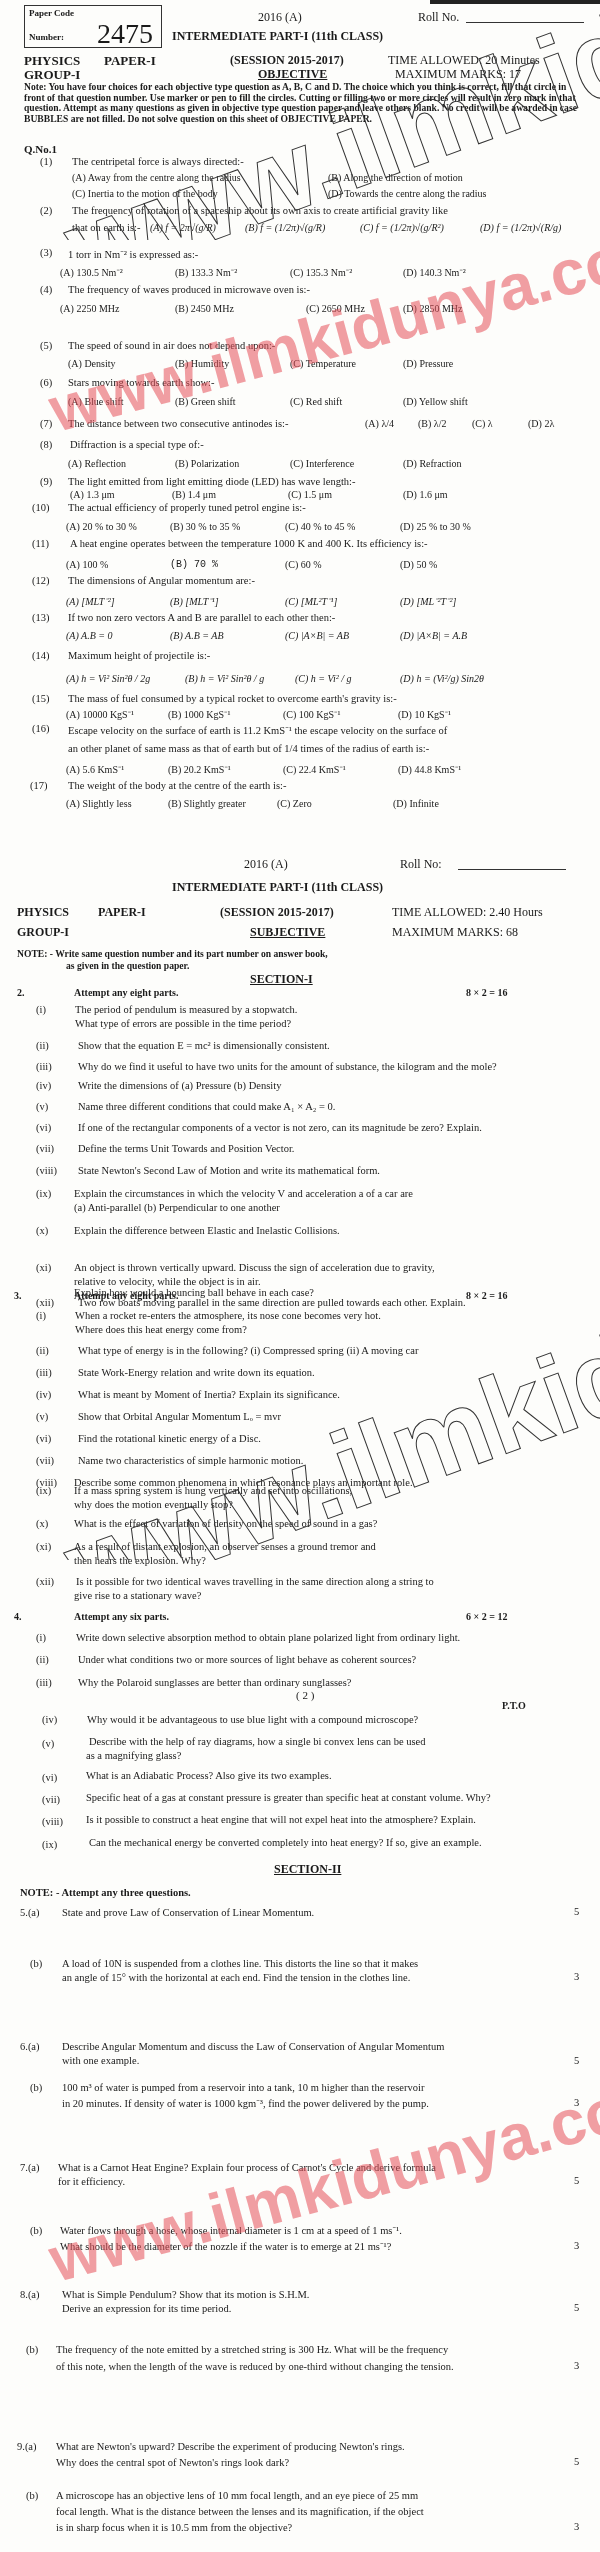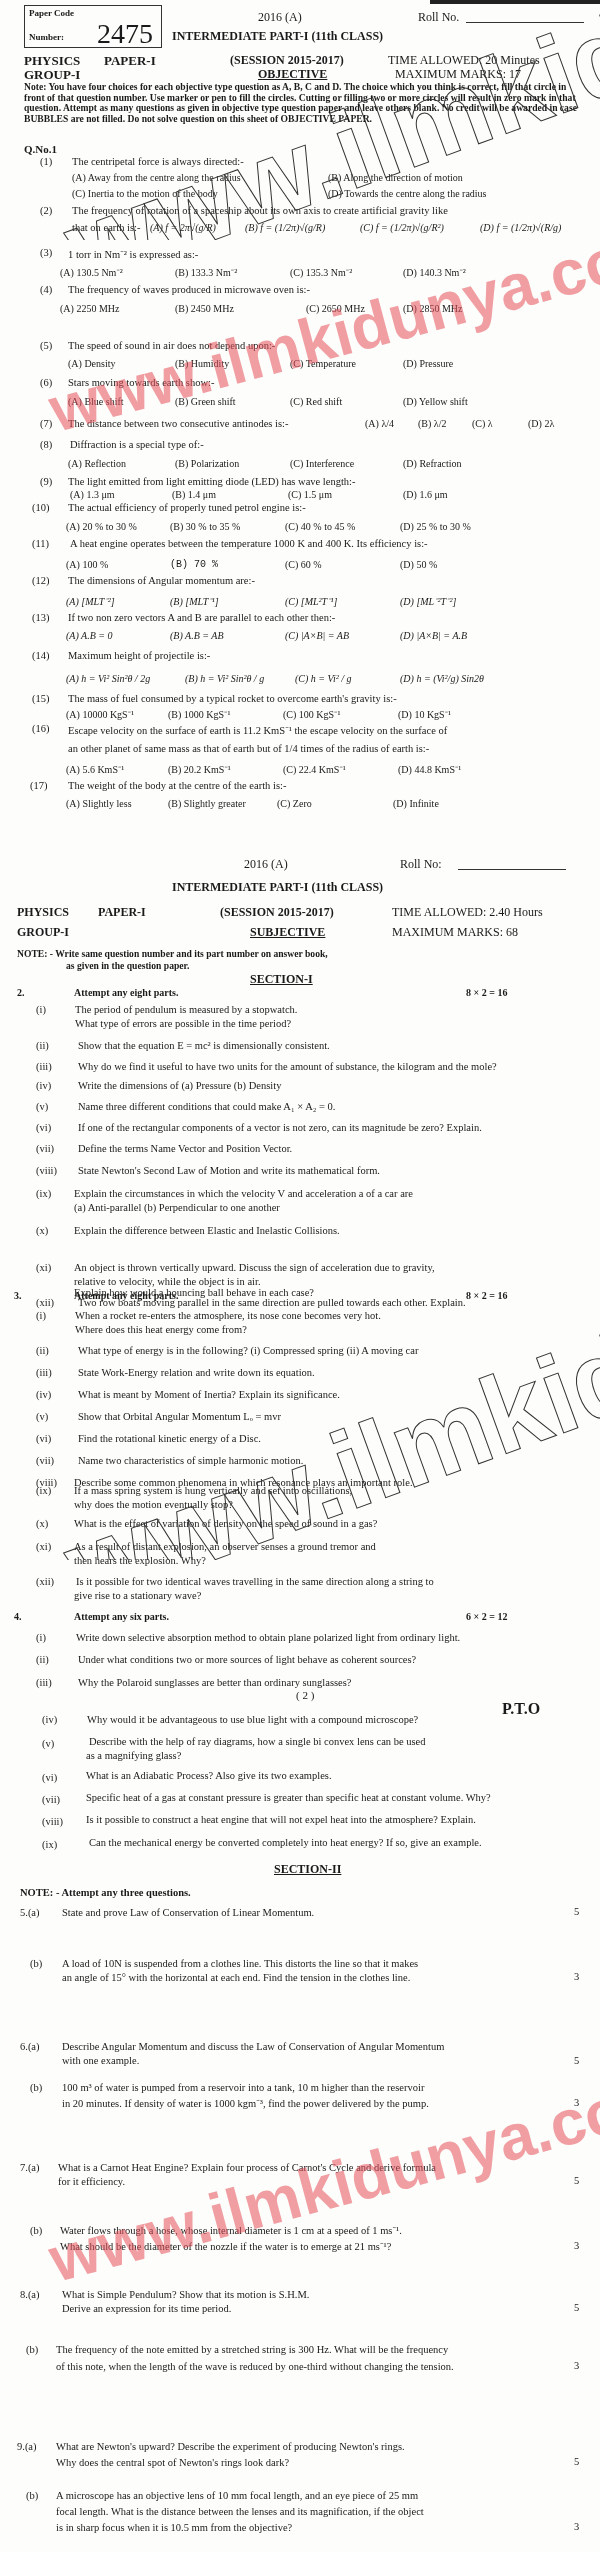--- a/index.html
+++ b/index.html
@@ -253,21 +253,21 @@
     <div>
         <span class="sq" style="left:36px;top:1100px;">(v)</span>
         <span class="sq" style="left:78px;top:1100px;">Name three different conditions that could make A₁ × A₂ = 0.</span>
       </div>
     <div>
         <span class="sq" style="left:36px;top:1121px;">(vi)</span>
         <span class="sq" style="left:78px;top:1121px;">If one of the rectangular components of a vector is not zero, can its magnitude be zero? Explain.</span>
       </div>
     <div>
         <span class="sq" style="left:36px;top:1142px;">(vii)</span>
-        <span class="sq" style="left:78px;top:1142px;">Define the terms Name Vector and Position Vector.</span>
+        <span class="sq" style="left:78px;top:1142px;">Define the terms Unit Towards and Position Vector.</span>
       </div>
     <div>
         <span class="sq" style="left:36px;top:1164px;">(viii)</span>
         <span class="sq" style="left:78px;top:1164px;">State Newton's Second Law of Motion and write its mathematical form.</span>
       </div>
     <div>
         <span class="sq" style="left:36px;top:1187px;">(ix)</span>
         <span class="sq" style="left:74px;top:1187px;">Explain the circumstances in which the velocity V and acceleration a of a car are</span>
         <span class="sq" style="left:74px;top:1201px;">(a) Anti-parallel   (b) Perpendicular to one another</span>
       </div>
@@ -358,21 +358,21 @@
     <div>
         <span class="sq" style="left:36px;top:1653px;">(ii)</span>
         <span class="sq" style="left:78px;top:1653px;">Under what conditions two or more sources of light behave as coherent sources?</span>
       </div>
     <div>
         <span class="sq" style="left:36px;top:1676px;">(iii)</span>
         <span class="sq" style="left:78px;top:1676px;">Why the Polaroid sunglasses are better than ordinary sunglasses?</span>
       </div>
   </div>
 
-  <span class="abs b" style="left:502px;top:1700px;font-size:16px;">P.T.O</span>
+  <span class="abs b" style="left:502px;top:1700px;font-size:10px;">P.T.O</span>
 
   <span class="abs" style="left:296px;top:1689px;font-size:11px;">( 2 )</span>
 
   <div>
     <div>
         <span class="sq" style="left:42px;top:1713px;">(iv)</span>
         <span class="sq" style="left:87px;top:1713px;">Why would it be advantageous to use blue light with a compound microscope?</span>
       </div>
     <div>
         <span class="sq" style="left:42px;top:1737px;">(v)</span>

